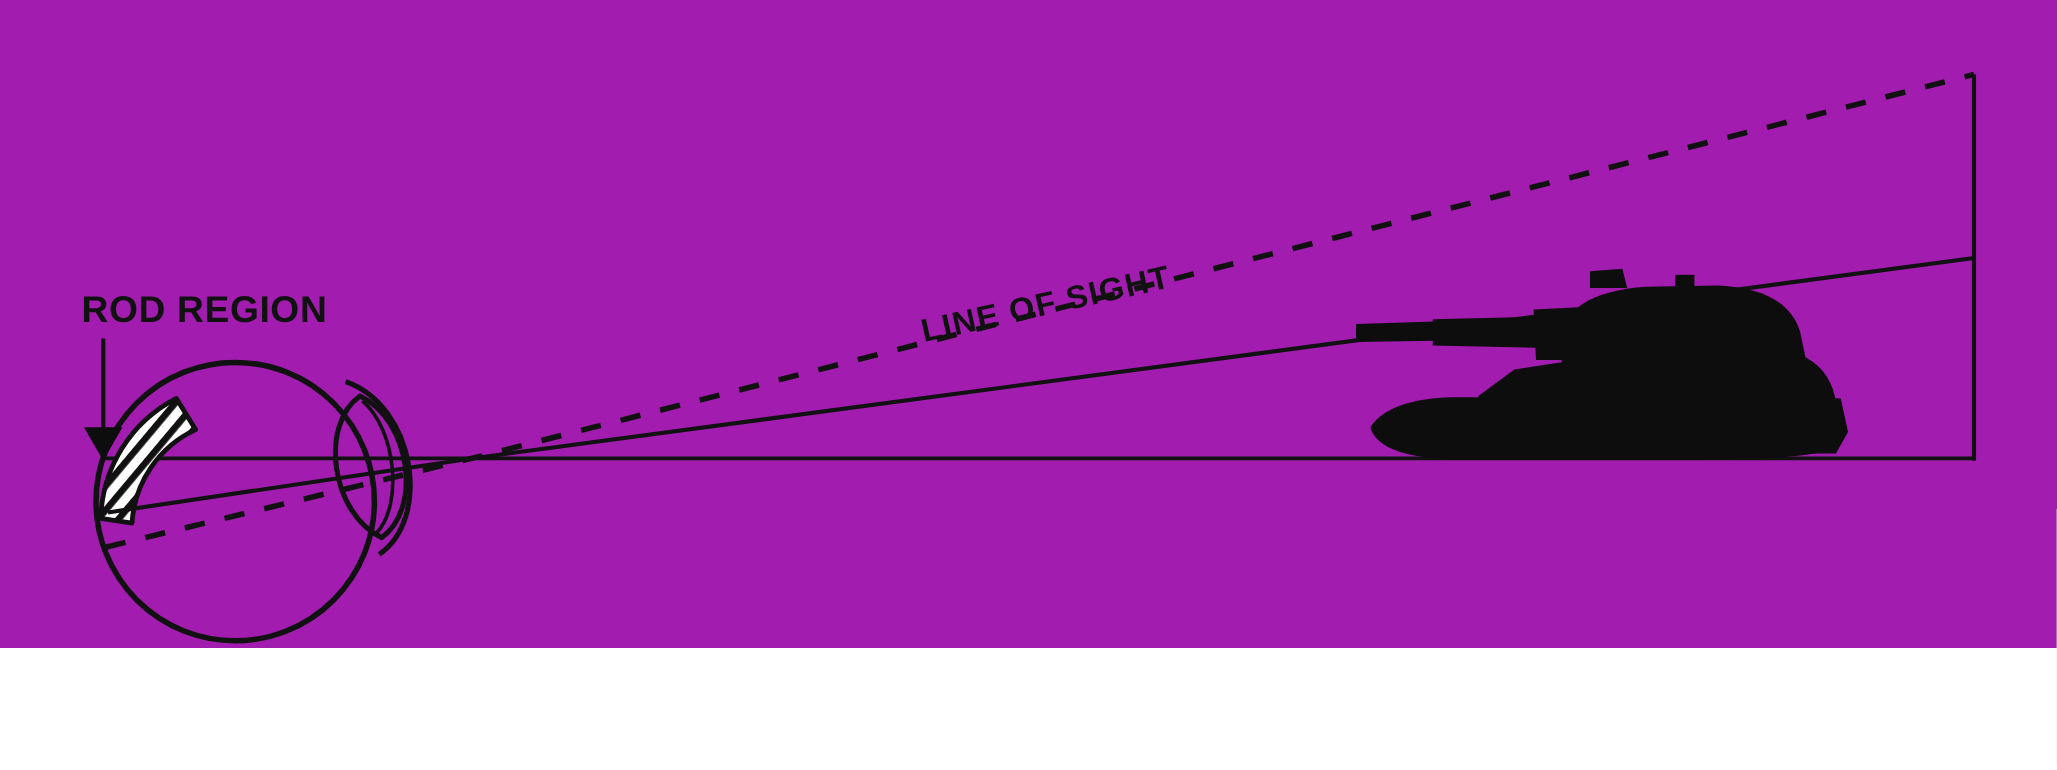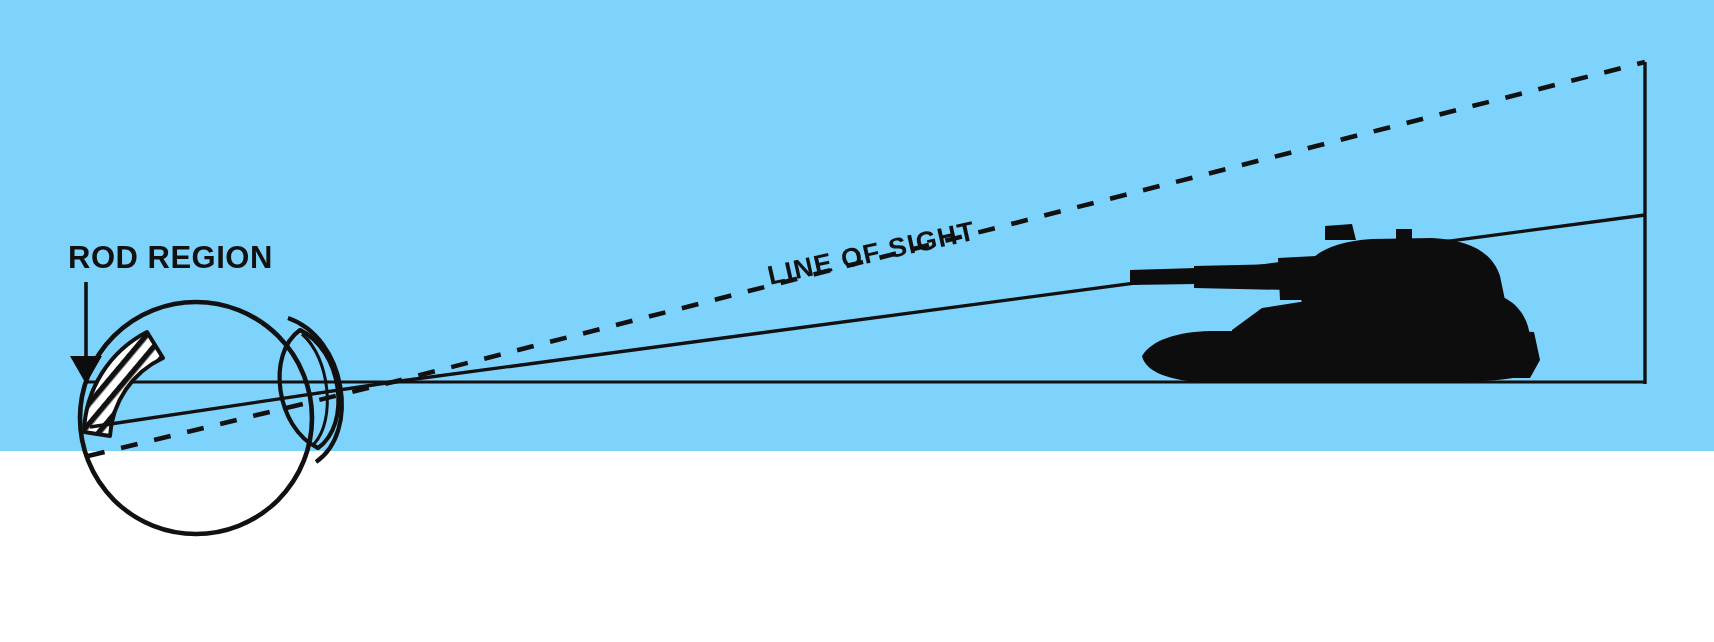--- a/index.html
+++ b/index.html
@@ -10,22 +10,22 @@
   }
   body {
     width: 1714px;
     height: 642px;
     font-family: "Liberation Sans", sans-serif;
     overflow: hidden;
   }
   #diagram-root {
     position: relative;
     width: 1714px;
-    height: 451px;
-    background: #7dd3fc;
+    height: 540px;
+    background: #a21caf;
   }
   #diagram-svg {
     position: absolute;
     top: 0;
     left: 0;
     width: 1714px;
     height: 642px;
     display: block;
   }
   .dg-stroke {

